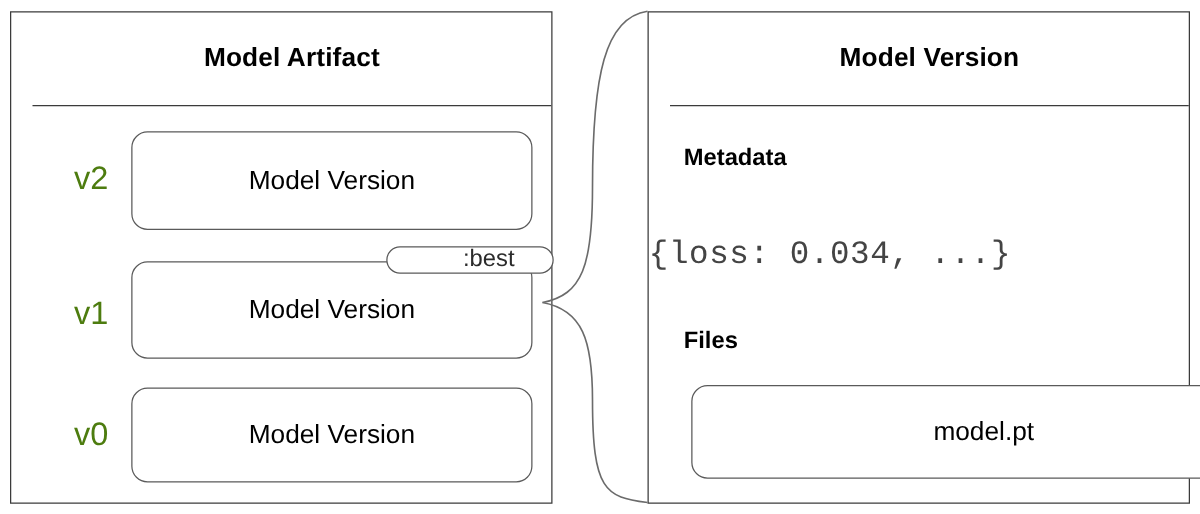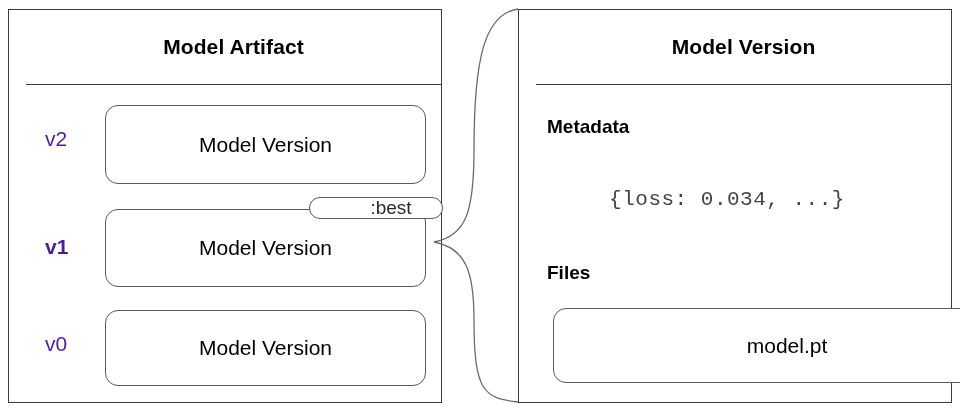--- a/index.html
+++ b/index.html
@@ -56,23 +56,23 @@
   
   .version-row {
     position: absolute;
     left: 0;
     right: 0;
   }
   .version-label {
     position: absolute;
     left: 36px;
     width: 56px;
-    text-align: left;
-    font-size: 21px;
-    color: #4c1d95;
+    text-align: center;
+    font-size: 26px;
+    color: #4d7c0f;
   }
   .mv-box {
     position: absolute;
     box-sizing: border-box;
     background: #ffffff;
     border: 1.1px solid #5a5a5a;
     border-radius: 13px;
     display: flex;
     align-items: center;
     justify-content: center;
@@ -102,23 +102,22 @@
   .section-heading {
     position: absolute;
     font-size: 19px;
     font-weight: bold;
     color: #000000;
   }
   .mono-value {
     position: absolute;
     left: 0;
     right: 16px;
-    text-align: center;
     font-family: "Liberation Mono", "DejaVu Sans Mono", monospace;
-    font-size: 21px;
+    font-size: 26px;
     color: #444444;
     letter-spacing: 0.5px;
   }
   .file-box {
     position: absolute;
     box-sizing: border-box;
     background: #ffffff;
     border: 1.1px solid #5a5a5a;
     border-radius: 13px;
     display: flex;
@@ -160,21 +159,21 @@
     <div class="panel-body">
 
       <div class="version-row" style="top:0px; height:105px;">
         <span class="version-label" style="top:42px;">v2</span>
         <div class="mv-box" style="left:96px; top:20px; width:321px; height:79px;">
           <span class="mv-box-label">Model Version</span>
         </div>
       </div>
 
       <div class="version-row" style="top:105px; height:102px;">
-        <span class="version-label" style="top:45px;font-weight:bold;">v1</span>
+        <span class="version-label" style="top:45px;">v1</span>
         <div class="mv-box" style="left:96px; top:19px; width:321px; height:78px;">
           <span class="mv-box-label">Model Version</span>
         </div>
         <div class="tag-pill" style="left:300px; top:7px; width:134px; height:22px;">
           <span class="tag-pill-label" style="padding-left:30px;">:best</span>
         </div>
       </div>
 
       <div class="version-row" style="top:207px; height:105px;">
         <span class="version-label" style="top:40px;">v0</span>

